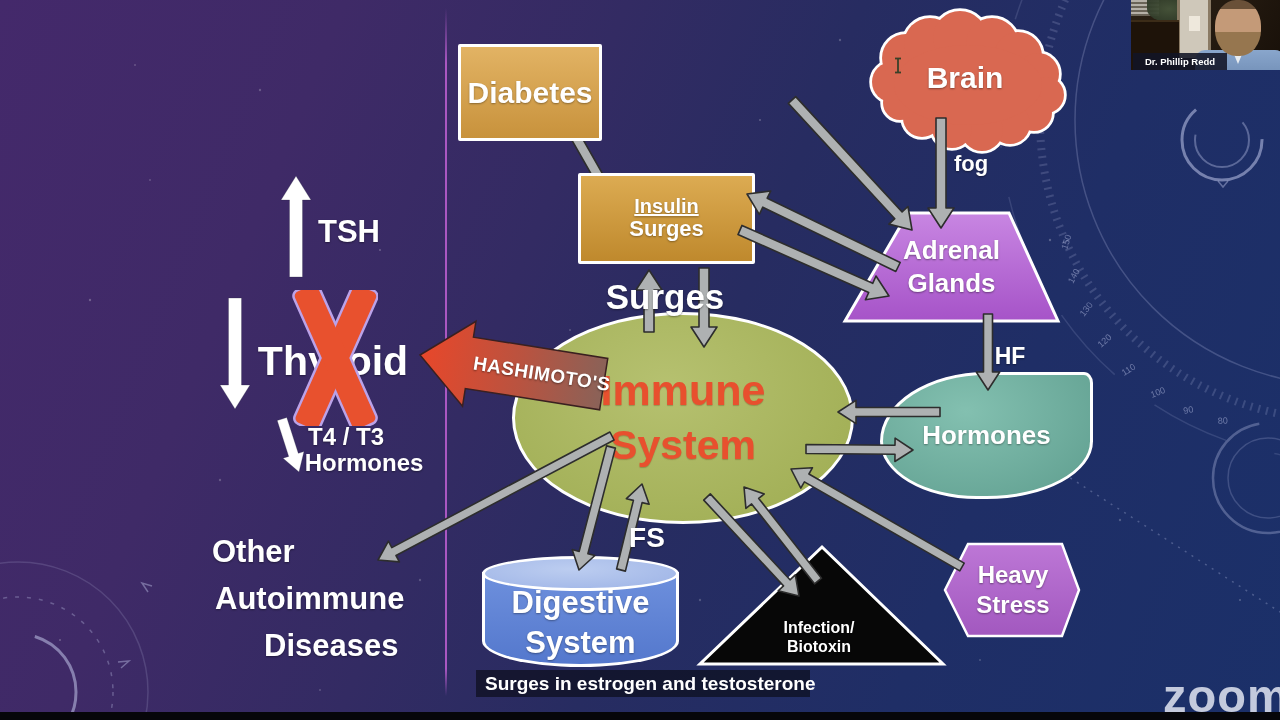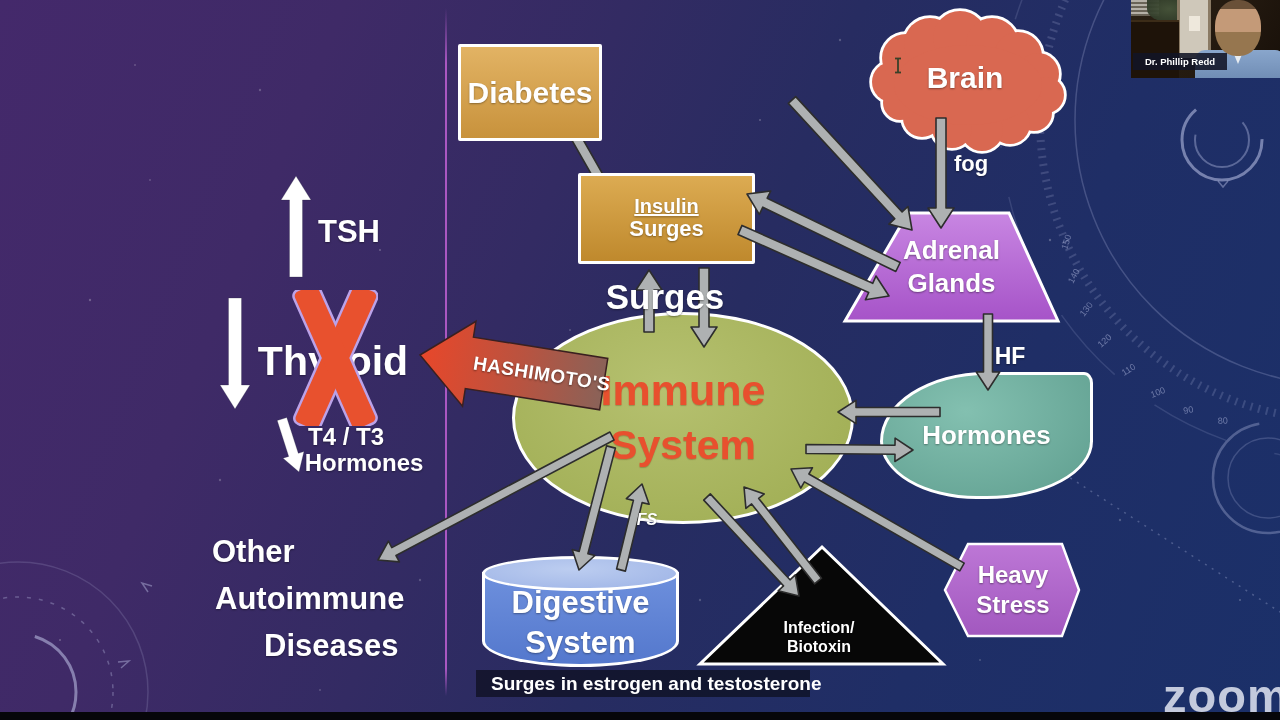--- a/index.html
+++ b/index.html
@@ -41,38 +41,38 @@
   #label-brain{left:900px;top:58px;width:130px;height:40px;font-size:30px;}
   #label-adrenal{left:845px;top:218px;width:213px;height:98px;font-size:26px;line-height:1.28;}
   #label-infection{left:743px;top:610px;width:152px;height:54px;font-size:16px;line-height:1.2;}
   #label-heavymetals{left:947px;top:560px;width:132px;height:60px;font-size:24px;line-height:1.25;}
   
   .flabel{position:absolute;transform:translate(-50%,-50%);font-weight:700;color:#fff;
     text-shadow:0 1px 2px rgba(0,0,0,.4);white-space:nowrap;}
   #lbl-surges-big{left:665px;top:297px;font-size:35px;}
   #lbl-fog{left:971px;top:164px;font-size:22px;}
   #lbl-hf{left:1010px;top:356px;font-size:23px;}
-  #lbl-fs{left:647px;top:520px;font-size:16px;font-style:italic;}
+  #lbl-fs{left:647px;top:538px;font-size:28px;}
   #lbl-tsh{left:349px;top:232px;font-size:31px;}
   #lbl-thyroid{left:333px;top:361px;font-size:41px;}
   #lbl-t4t3{left:346px;top:437px;font-size:24px;}
   #lbl-horm-small{left:364px;top:463px;font-size:24px;}
   .other-line{position:absolute;font-weight:700;color:#fff;font-size:31px;text-shadow:0 1px 2px rgba(0,0,0,.4);white-space:nowrap;}
   #lbl-other1{left:212px;top:534px;}
   #lbl-other2{left:215px;top:581px;}
   #lbl-other3{left:264px;top:628px;}
   
   #hashimoto{left:418px;top:307px;width:192px;height:96px;transform:rotate(9deg);transform-origin:2px 48px;}
   #hashimoto span{position:absolute;left:56px;top:37px;width:132px;text-align:center;
     color:#fff;font-weight:700;font-size:19px;letter-spacing:.5px;text-shadow:0 1px 2px rgba(0,0,0,.45);}
   
   #caption-bar{left:476px;top:670px;width:334px;height:27px;background:rgba(8,10,18,.62);
-    display:flex;align-items:center;padding-left:15px;color:#fff;font-weight:700;font-size:19px;white-space:nowrap;}
-  
-  #webcam{left:1131px;top:0;width:149px;height:78px;overflow:hidden;background:#191208;}
+    display:flex;align-items:center;padding-left:9px;color:#fff;font-weight:700;font-size:19px;white-space:nowrap;}
+  
+  #webcam{left:1131px;top:0;width:149px;height:70px;overflow:hidden;background:#191208;}
   #webcam .cam-bg{position:absolute;inset:0;background:linear-gradient(120deg,#2a2014 0%,#241a10 55%,#181009 100%);}
   .cam-blinds{position:absolute;left:0;top:0;width:28px;height:16px;
     background:repeating-linear-gradient(180deg,#d8d4cc 0 2px,#7a7468 2px 4px);opacity:.8;}
   .cam-plant{position:absolute;left:16px;top:-4px;width:44px;height:26px;border-radius:0 0 50% 50%;
     background:radial-gradient(#46543a,#2a3424);opacity:.95;}
   .cam-door{position:absolute;left:46px;top:0;width:34px;height:58px;background:#cfc8ba;
     border-left:3px solid #8a7a64;border-right:3px solid #8a7a64;}
   .cam-paper{position:absolute;left:58px;top:16px;width:11px;height:15px;background:#eee8dc;}
   .cam-furniture{position:absolute;left:0;top:20px;width:48px;height:58px;background:#1e1309;border-top:2px solid #3c2c18;}
   .cam-head{position:absolute;left:84px;top:0px;width:46px;height:56px;border-radius:46%;

